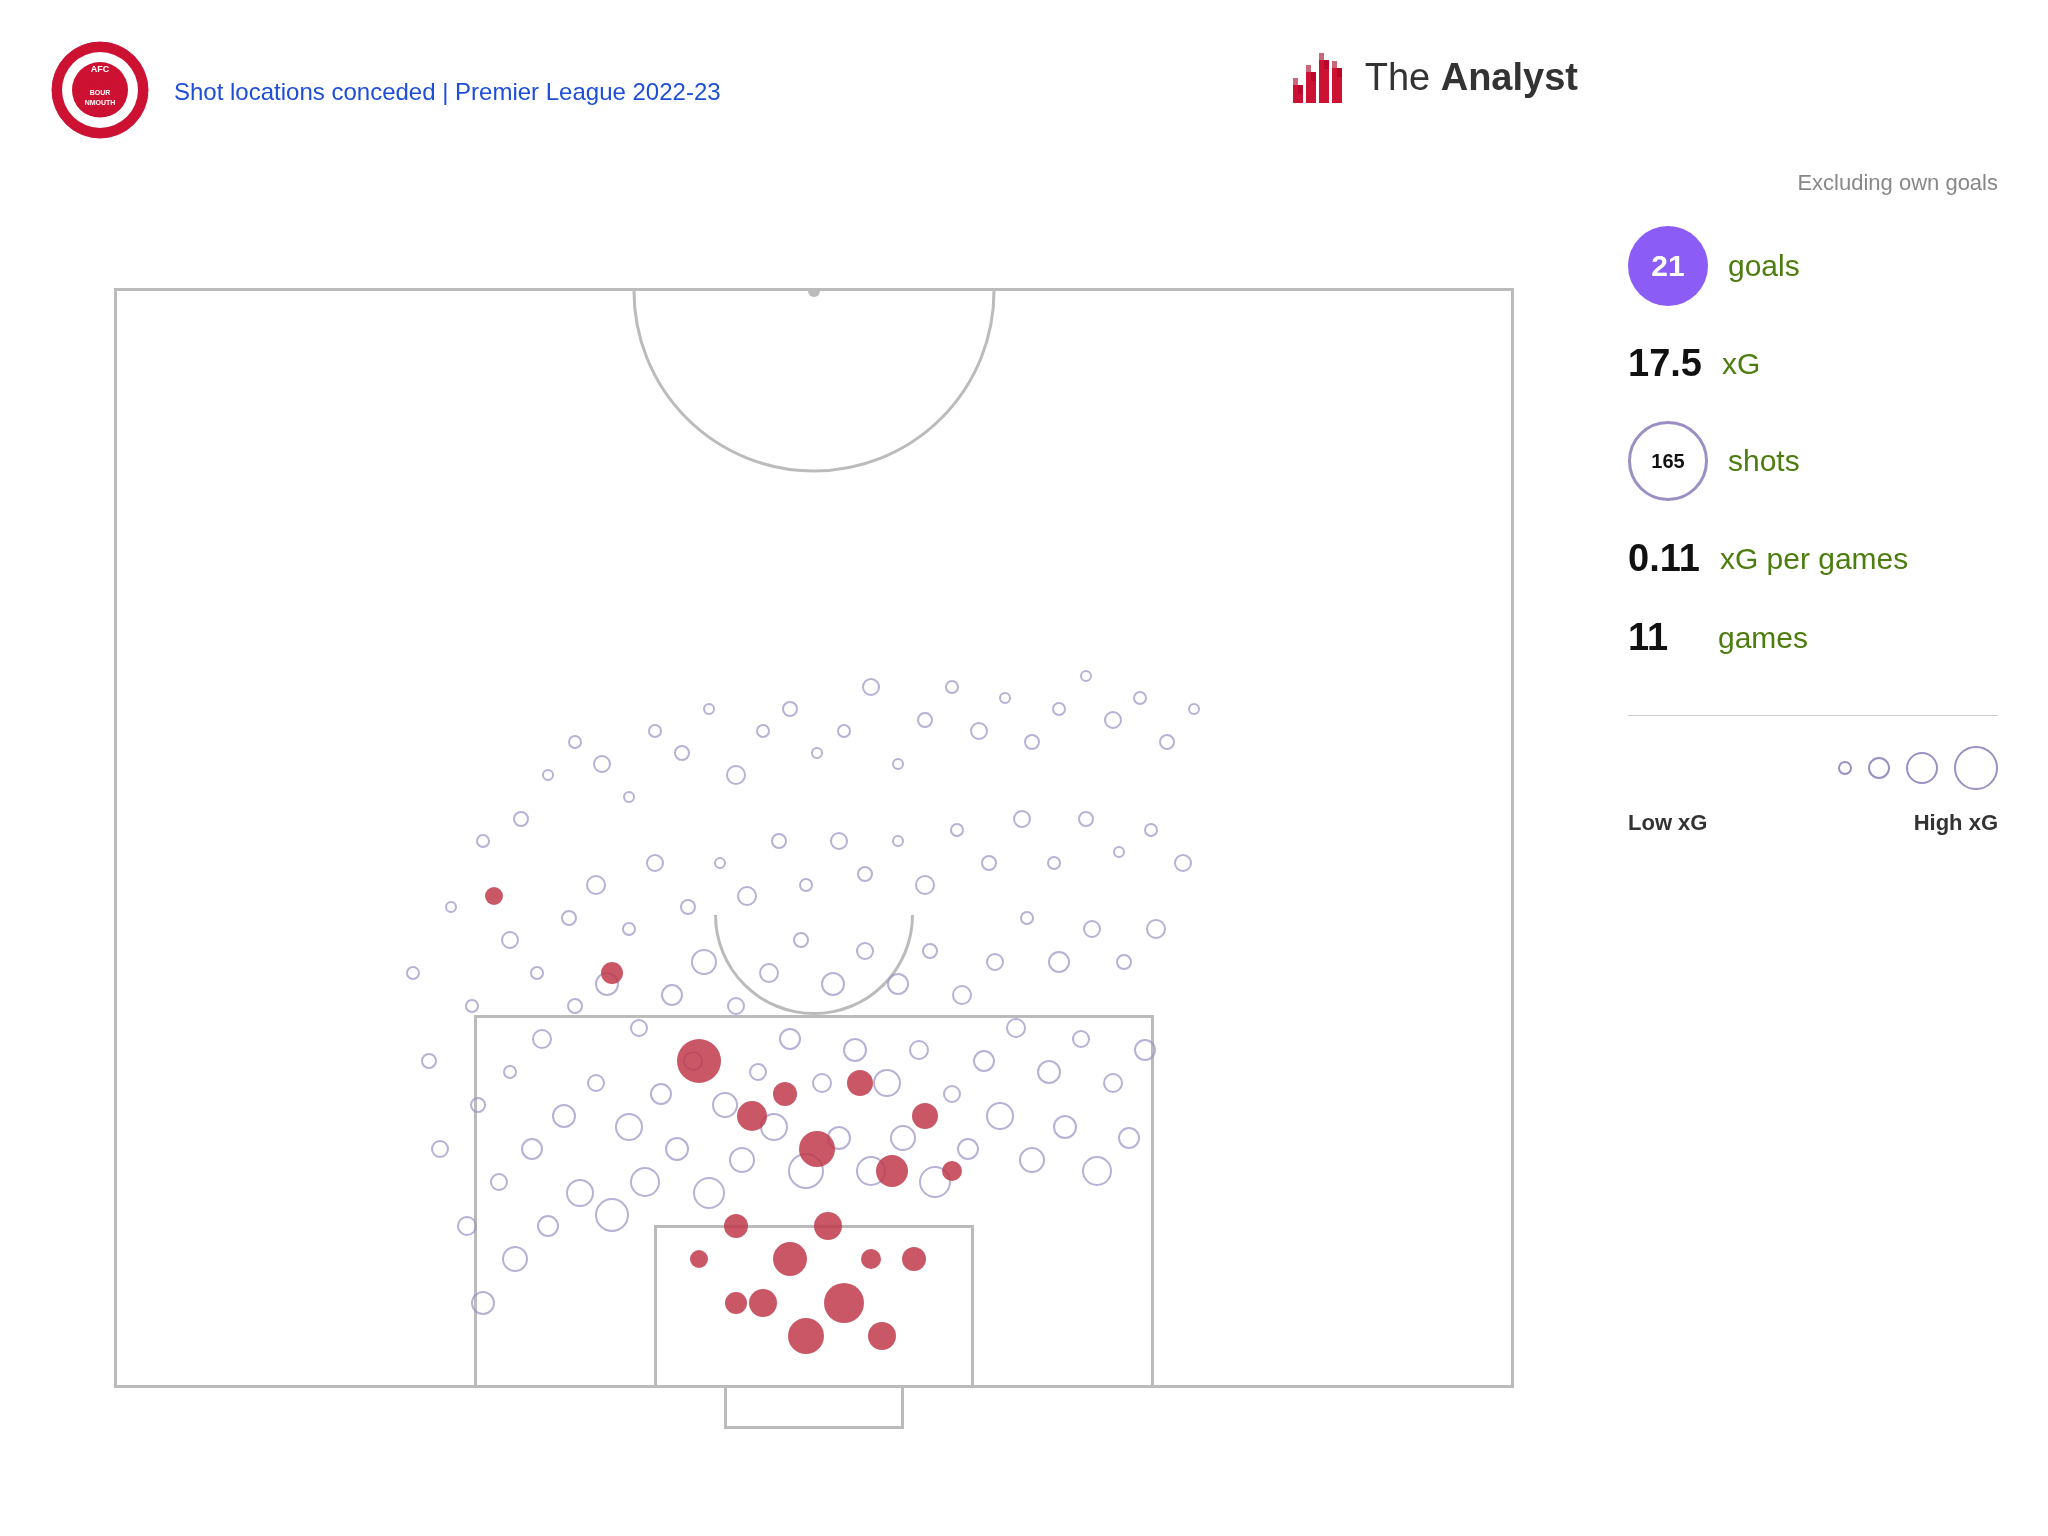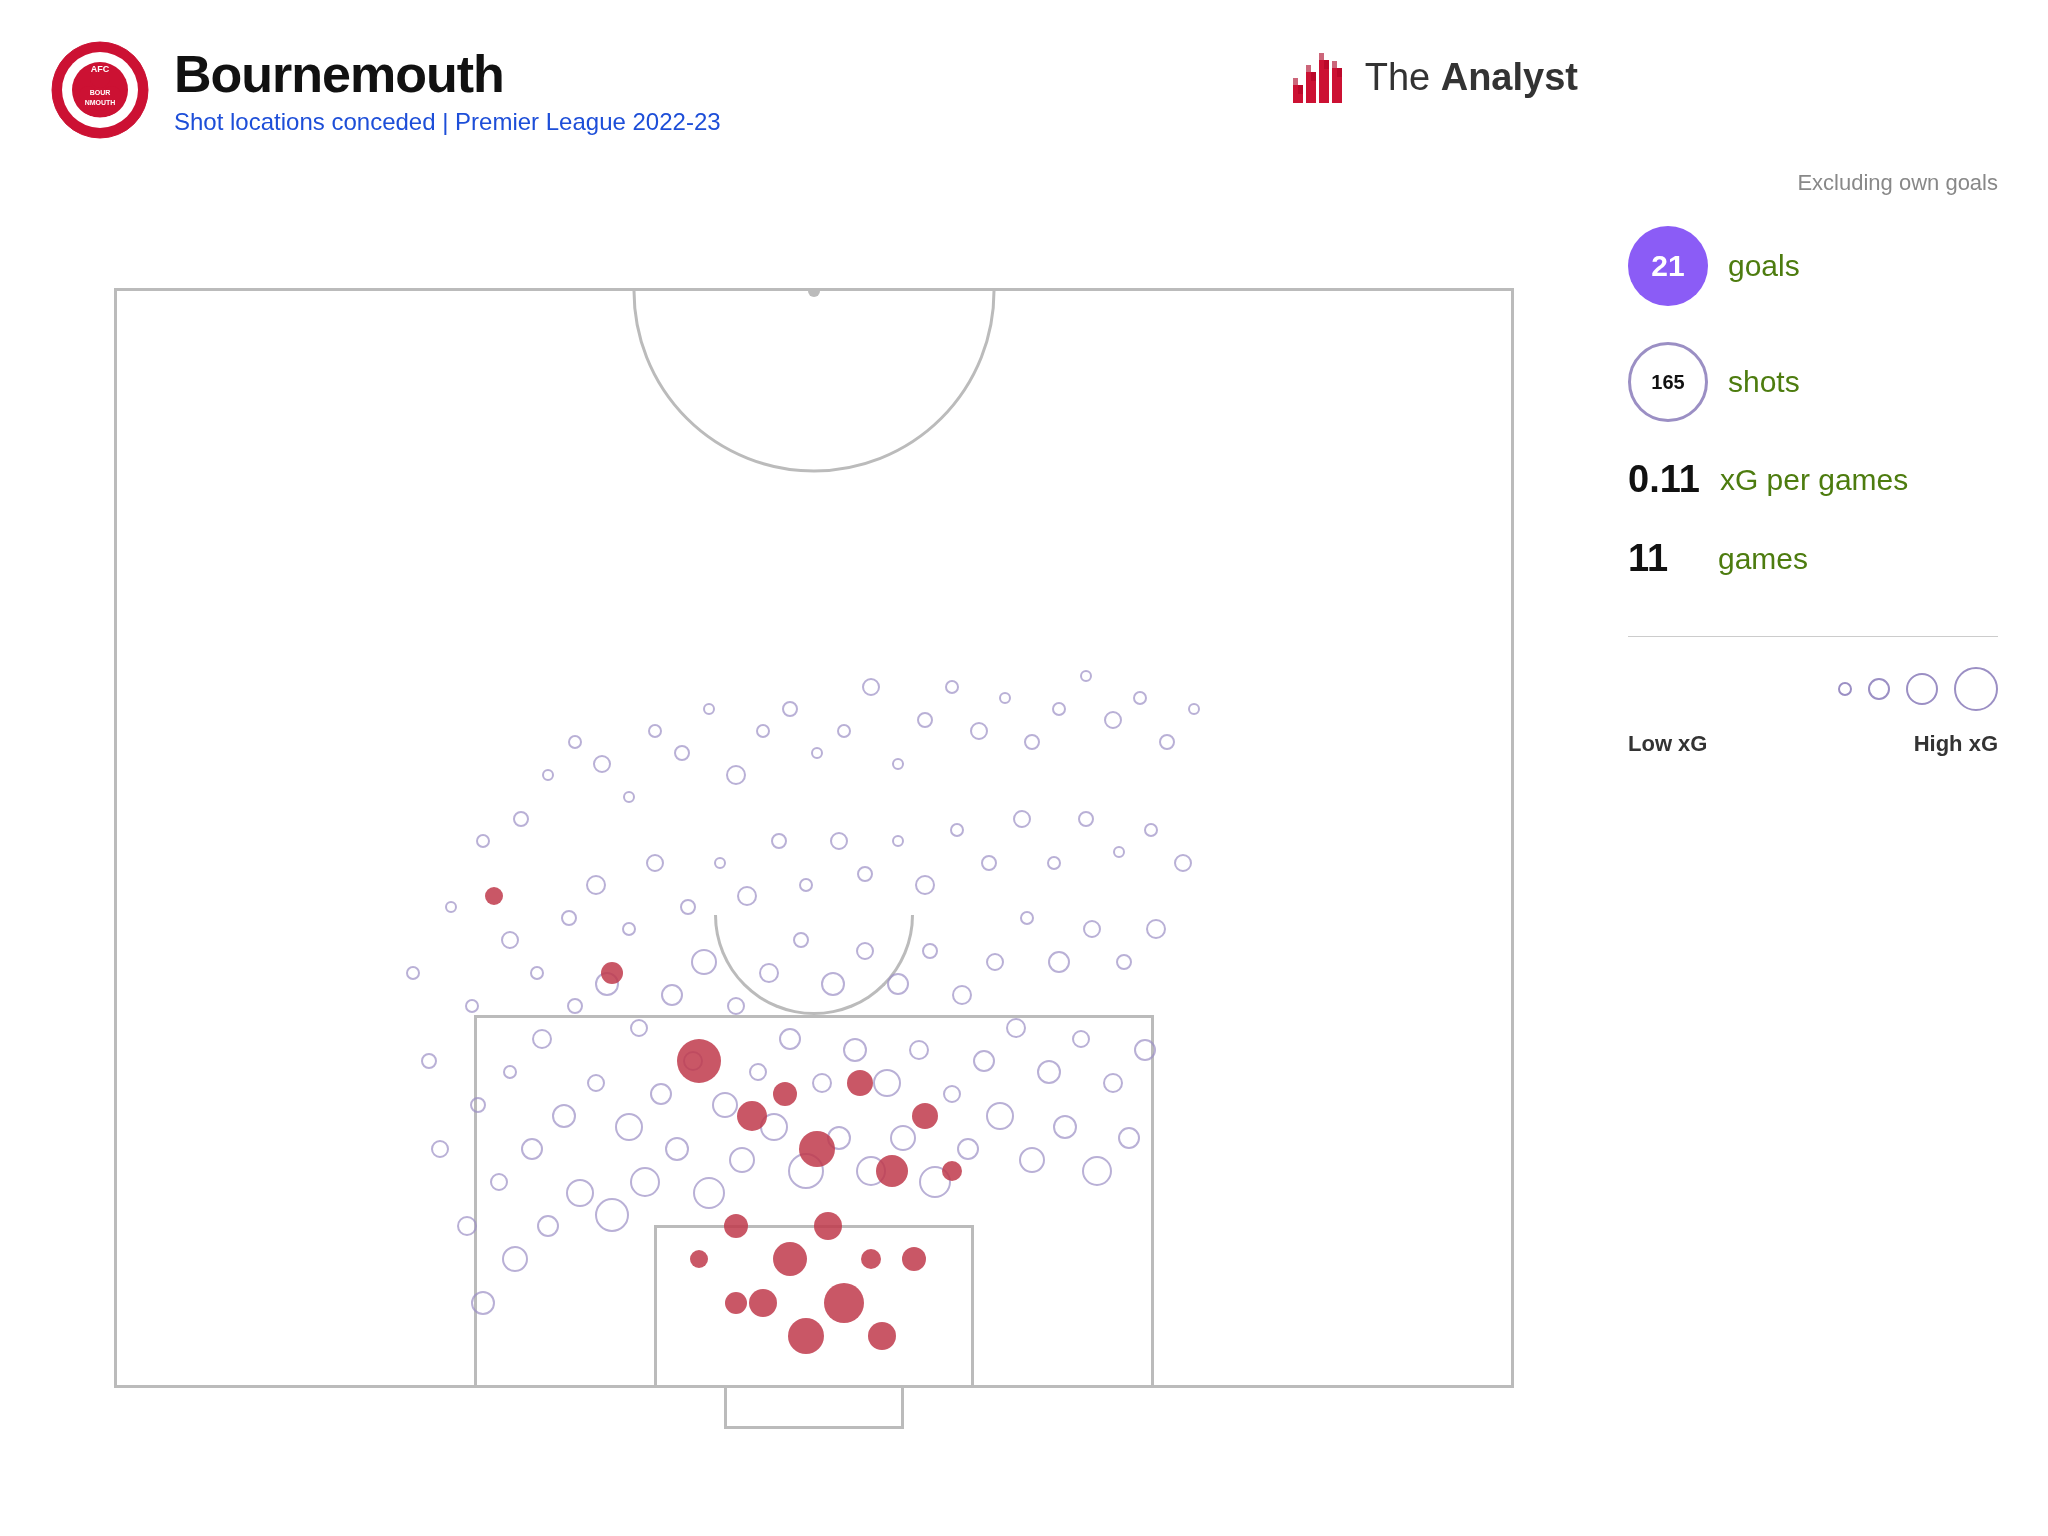--- a/index.html
+++ b/index.html
@@ -277,21 +277,20 @@
           <circle cx="62" cy="55" r="9" fill="#cc1133"></circle>
           <circle cx="50" cy="62" r="9" fill="#cc1133"></circle>
 
           <text x="50" y="32" font-size="9" fill="white" text-anchor="middle" font-weight="bold">AFC</text>
           <text x="50" y="55" font-size="7" fill="white" text-anchor="middle" font-weight="bold">BOUR</text>
           <text x="50" y="65" font-size="7" fill="white" text-anchor="middle" font-weight="bold">NMOUTH</text>
 
           <path d="M30 72 Q50 85 70 72" stroke="white" stroke-width="2" fill="none"></path>
         </svg>
         <div class="club-info">
-          <h1>Bournemouth</h1>
           <p>Shot locations conceded | Premier League 2022-23</p>
         </div>
       </div>
 
       <div class="analyst-logo">
         <svg class="analyst-logo-icon" viewBox="0 0 60 55">
 
           <rect x="2" y="35" width="10" height="18" fill="#cc1133"></rect>
           <rect x="2" y="28" width="5" height="7" fill="#aa0022" opacity="0.6"></rect>
           <rect x="15" y="22" width="10" height="31" fill="#cc1133"></rect>
@@ -482,20 +481,24 @@
     <div style="height:120px;"></div>
     <p class="excluding-label">Excluding own goals</p>
 
     <div class="stat-row">
       <div class="stat-circle-filled">
         <span>21</span>
       </div>
       <span class="stat-label">goals</span>
     </div>
 
+    <div class="stat-row">
+      <span class="stat-number">17.5</span>
+      <span class="stat-label">xG</span>
+    </div>
 
     <div class="stat-row">
       <div class="stat-circle-outline">
         <span>165</span>
       </div>
       <span class="stat-label">shots</span>
     </div>
 
     <div class="stat-row">
       <span class="stat-number">0.11</span>

